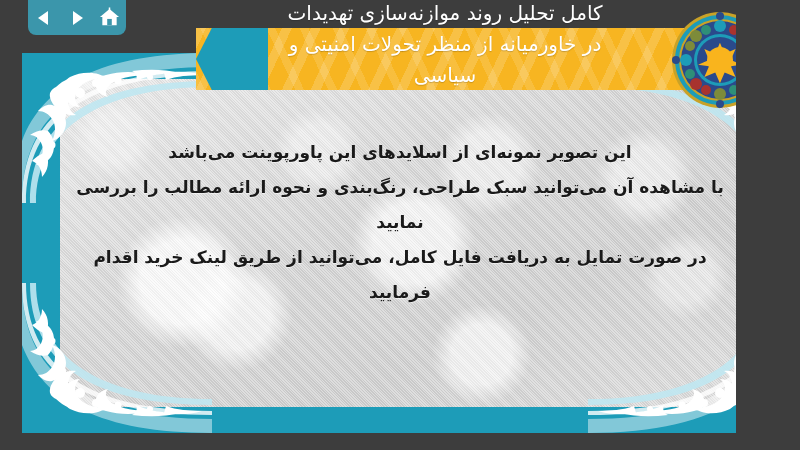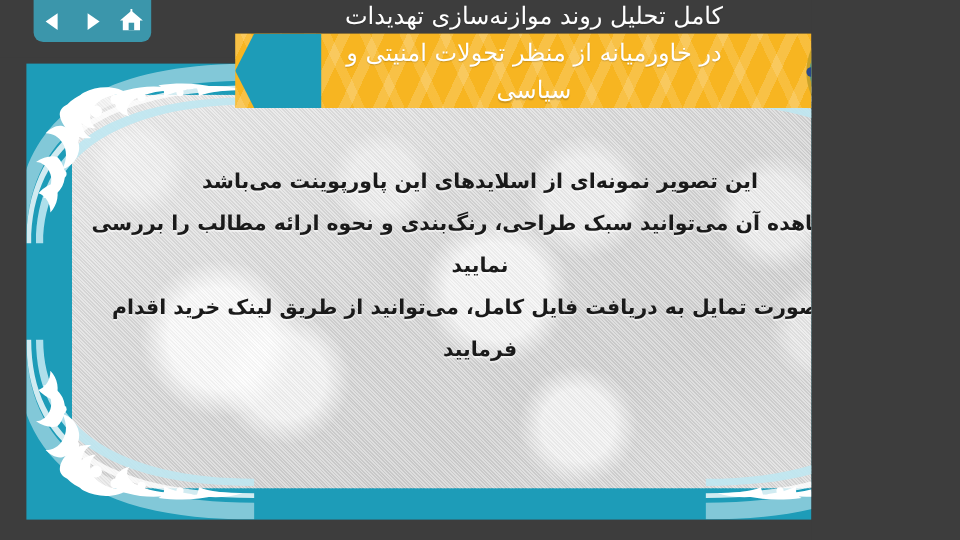--- a/index.html
+++ b/index.html
@@ -2,21 +2,21 @@
 <html><head>
 <meta charset="utf-8">
 <style>
   html,body{margin:0;padding:0;}
   body{
     width:800px;height:450px;overflow:hidden;
     background:#3d3d3d;
     font-family:"DejaVu Sans","Liberation Sans",sans-serif;
     position:relative;
   }
-  #stage{position:absolute;inset:0;width:676px;height:450px;overflow:hidden;background:#3d3d3d;}
+  #stage{position:absolute;inset:0;width:736px;height:450px;overflow:hidden;background:#3d3d3d;}
 
   
   .navbar{
     position:absolute;left:28px;top:0;width:98px;height:35px;
     background:#3b96ab;border-radius:0 0 8px 8px;
     display:flex;align-items:center;justify-content:space-around;
     z-index:40;
   }
   .navbtn{width:24px;height:24px;display:flex;align-items:center;justify-content:center;cursor:pointer;}
   .navbtn svg{display:block;}

